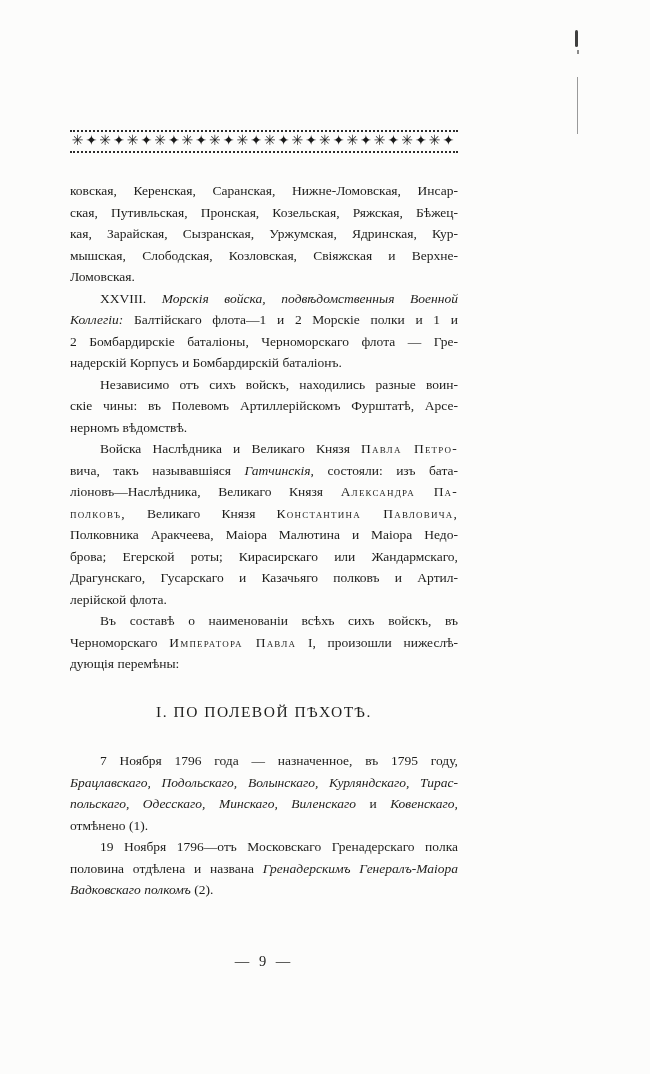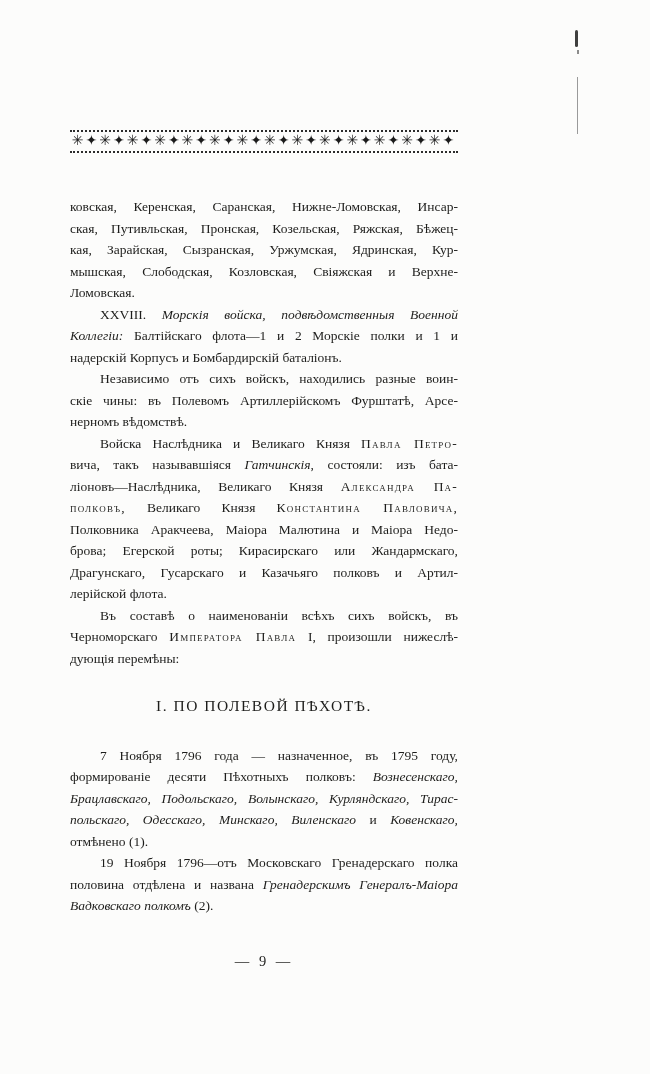--- a/index.html
+++ b/index.html
@@ -31,21 +31,21 @@
     line-height: 17px;
     letter-spacing: 2px;
     color: #1b1b1b;
     text-align: center;
     white-space: nowrap;
     overflow: hidden;
   }
   .text-block {
     position: absolute;
     left: 70px;
-    top: 196px;
+    top: 180px;
     width: 388px;
     font-size: 13.5px;
     line-height: 21.5px;
   }
   .paragraph { margin: 0; }
   .line {
     text-align: justify;
     text-align-last: justify;
     white-space: nowrap;
     overflow: hidden;
@@ -102,20 +102,21 @@
       <div class="paragraph">
         <div class="line"><span>ковская, Керенская, Саранская, Нижне-Ломовская, Инсар-</span></div>
         <div class="line"><span>ская, Путивльская, Пронская, Козельская, Ряжская, Бѣжец-</span></div>
         <div class="line"><span>кая, Зарайская, Сызранская, Уржумская, Ядринская, Кур-</span></div>
         <div class="line"><span>мышская, Слободская, Козловская, Свіяжская и Верхне-</span></div>
         <div class="line last"><span>Ломовская.</span></div>
       </div>
       <div class="paragraph">
         <div class="line indent"><span>XXVIII. </span><span class="italic">Морскія войска, подвѣдомственныя Военной</span></div>
         <div class="line"><span class="italic">Коллегіи:</span><span> Балтійскаго флота—1 и 2 Морскіе полки и 1 и</span></div>
+        <div class="line"><span>2 Бомбардирскіе баталіоны, Черноморскаго флота — Гре-</span></div>
         <div class="line last"><span>надерскій Корпусъ и Бомбардирскій баталіонъ.</span></div>
       </div>
       <div class="paragraph">
         <div class="line indent"><span>Независимо отъ сихъ войскъ, находились разные воин-</span></div>
         <div class="line"><span>скіе чины: въ Полевомъ Артиллерійскомъ Фурштатѣ, Арсе-</span></div>
         <div class="line last"><span>нерномъ вѣдомствѣ.</span></div>
       </div>
       <div class="paragraph">
         <div class="line indent"><span>Войска Наслѣдника и Великаго Князя </span><span class="sc">Павла Петро-</span></div>
         <div class="line"><span>вича, такъ называвшіяся </span><span class="italic">Гатчинскія</span><span>, состояли: изъ бата-</span></div>
@@ -127,21 +128,20 @@
         <div class="line last"><span>лерійской флота.</span></div>
       </div>
       <div class="paragraph">
         <div class="line indent"><span>Въ составѣ о наименованіи всѣхъ сихъ войскъ, въ</span></div>
         <div class="line"><span>Черноморскаго </span><span class="sc">Императора Павла</span><span> I, произошли нижеслѣ-</span></div>
         <div class="line last"><span>дующія перемѣны:</span></div>
       </div>
       <div class="heading">I. ПО ПОЛЕВОЙ ПѢХОТѢ.</div>
       <div class="paragraph">
         <div class="line indent"><span>7 Ноября 1796 года — назначенное, въ 1795 году,</span></div>
-        <div class="line"><span>формированіе десяти Пѣхотныхъ полковъ: </span><span class="italic">Вознесенскаго,</span></div>
         <div class="line"><span class="italic">Брацлавскаго, Подольскаго, Волынскаго, Курляндскаго, Тирас-</span></div>
         <div class="line"><span class="italic">польскаго, Одесскаго, Минскаго, Виленскаго</span><span> и </span><span class="italic">Ковенскаго,</span></div>
         <div class="line last"><span>отмѣнено (1).</span></div>
       </div>
       <div class="paragraph">
         <div class="line indent"><span>19 Ноября 1796—отъ Московскаго Гренадерскаго полка</span></div>
         <div class="line"><span>половина отдѣлена и названа </span><span class="italic">Гренадерскимъ Генералъ-Маіора</span></div>
         <div class="line last"><span class="italic">Вадковскаго полкомъ</span><span> (2).</span></div>
       </div>
     </div>

